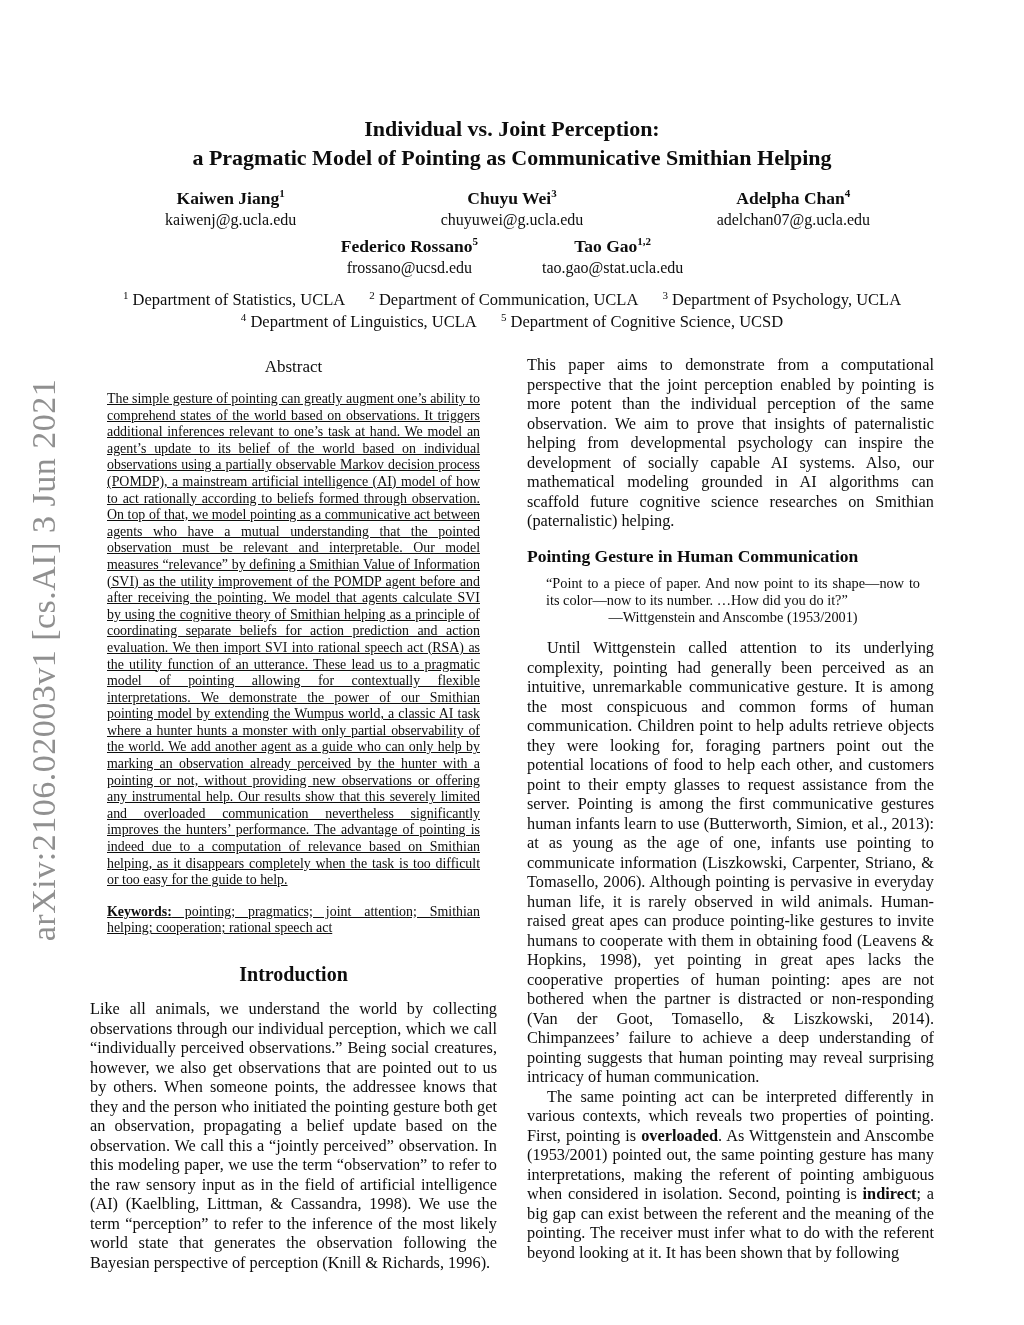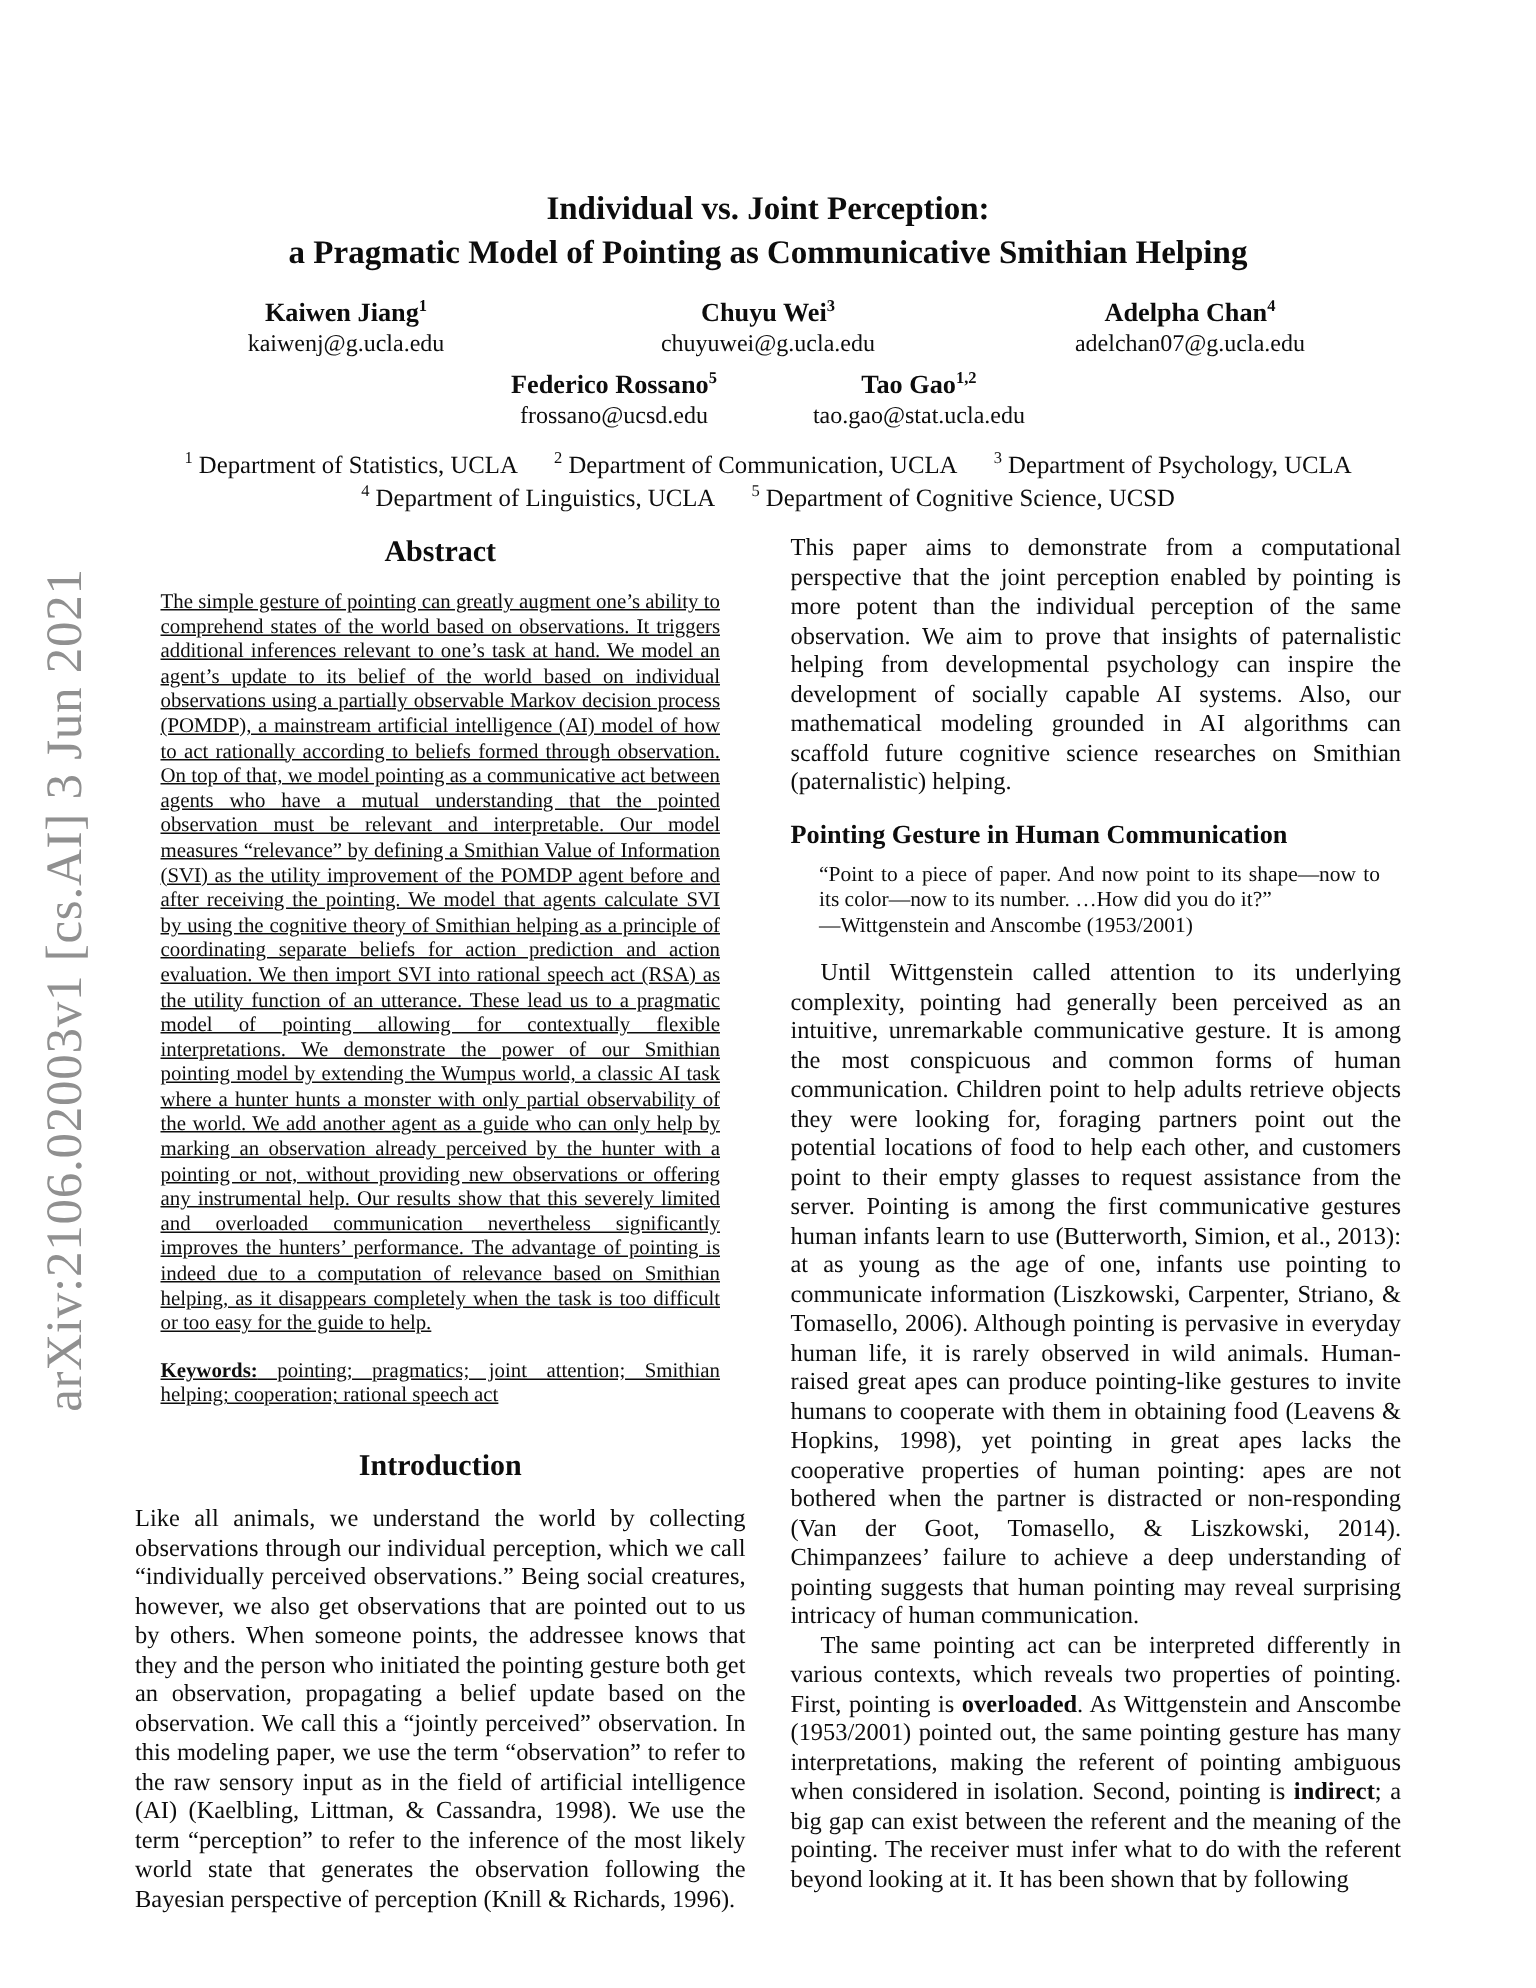--- a/index.html
+++ b/index.html
@@ -17,39 +17,39 @@
     position: absolute;
     left: 44px; top: 660px;
     transform: translate(-50%, -50%) rotate(-90deg);
     white-space: nowrap;
     font-size: 34px;
     color: #909090;
     letter-spacing: 0.5px;
   }
   .header {
     position: absolute;
-    left: 90px; top: 124px; width: 844px;
+    left: 90px; top: 114px; width: 844px;
     text-align: center;
   }
   .title { font-size: 22px; font-weight: bold; line-height: 29px; }
   sup.auth-sup { font-size: 11px; line-height: 0; }
   .authors-row1 { display: flex; margin-top: 15px; }
   .authors-row1 .author { flex: 1 1 0; }
   .authors-row2 { display: flex; justify-content: center; gap: 64px; margin-top: 5px; }
   .author-name { font-weight: bold; font-size: 17.5px; line-height: 22px; }
   .author-email { font-size: 16px; line-height: 21px; }
   .affiliations { margin-top: 11px; font-size: 16.5px; line-height: 21.5px; }
   .affiliations .aff-item { display: inline-block; margin: 0 10px; }
   .columns {
     position: absolute;
     left: 90px; top: 355px; width: 844px;
     display: flex; gap: 30px;
   }
   .col { width: 407px; }
-  .abstract-heading { text-align: center; font-weight: bold; font-size: 20px; margin: 2px 0 14px 0; }
+  .abstract-heading { text-align: center; font-weight: normal; font-size: 17px; margin: 2px 0 14px 0; }
   .abstract-body, .keywords {
     margin-left: 17px; margin-right: 17px;
     font-size: 13.9px; line-height: 16.6px;
     text-align: justify;
     hyphens: auto; text-decoration: underline; -webkit-hyphens: auto;
   }
   .keywords { margin-top: 15px; }
   .keywords .kw-label { font-weight: bold; }
   .h1 { text-align: center; font-weight: bold; font-size: 20px; margin: 26px 0 13px 0; }
   .h2 { font-weight: bold; font-size: 17.5px; margin: 15px 0 8px 0; }
@@ -59,21 +59,21 @@
     hyphens: auto; -webkit-hyphens: auto;
     margin: 0;
   }
   .indent { text-indent: 20px; }
   .quote {
     margin: 0 14px 0 19px;
     font-size: 14.3px; line-height: 17.2px;
     text-align: justify;
     hyphens: auto; -webkit-hyphens: auto;
   }
-  .quote-attribution { text-align: left; margin-top: 0; }
+  .quote-attribution { text-align: center; margin-top: 0; }
   .mt12 { margin-top: 12px; }
 </style>
 </head>
 <body>
 
 <div class="watermark">arXiv:2106.02003v1  [cs.AI]  3 Jun 2021</div>
 
 <div class="header">
   <div class="title">
     <div>Individual vs. Joint Perception:</div>

